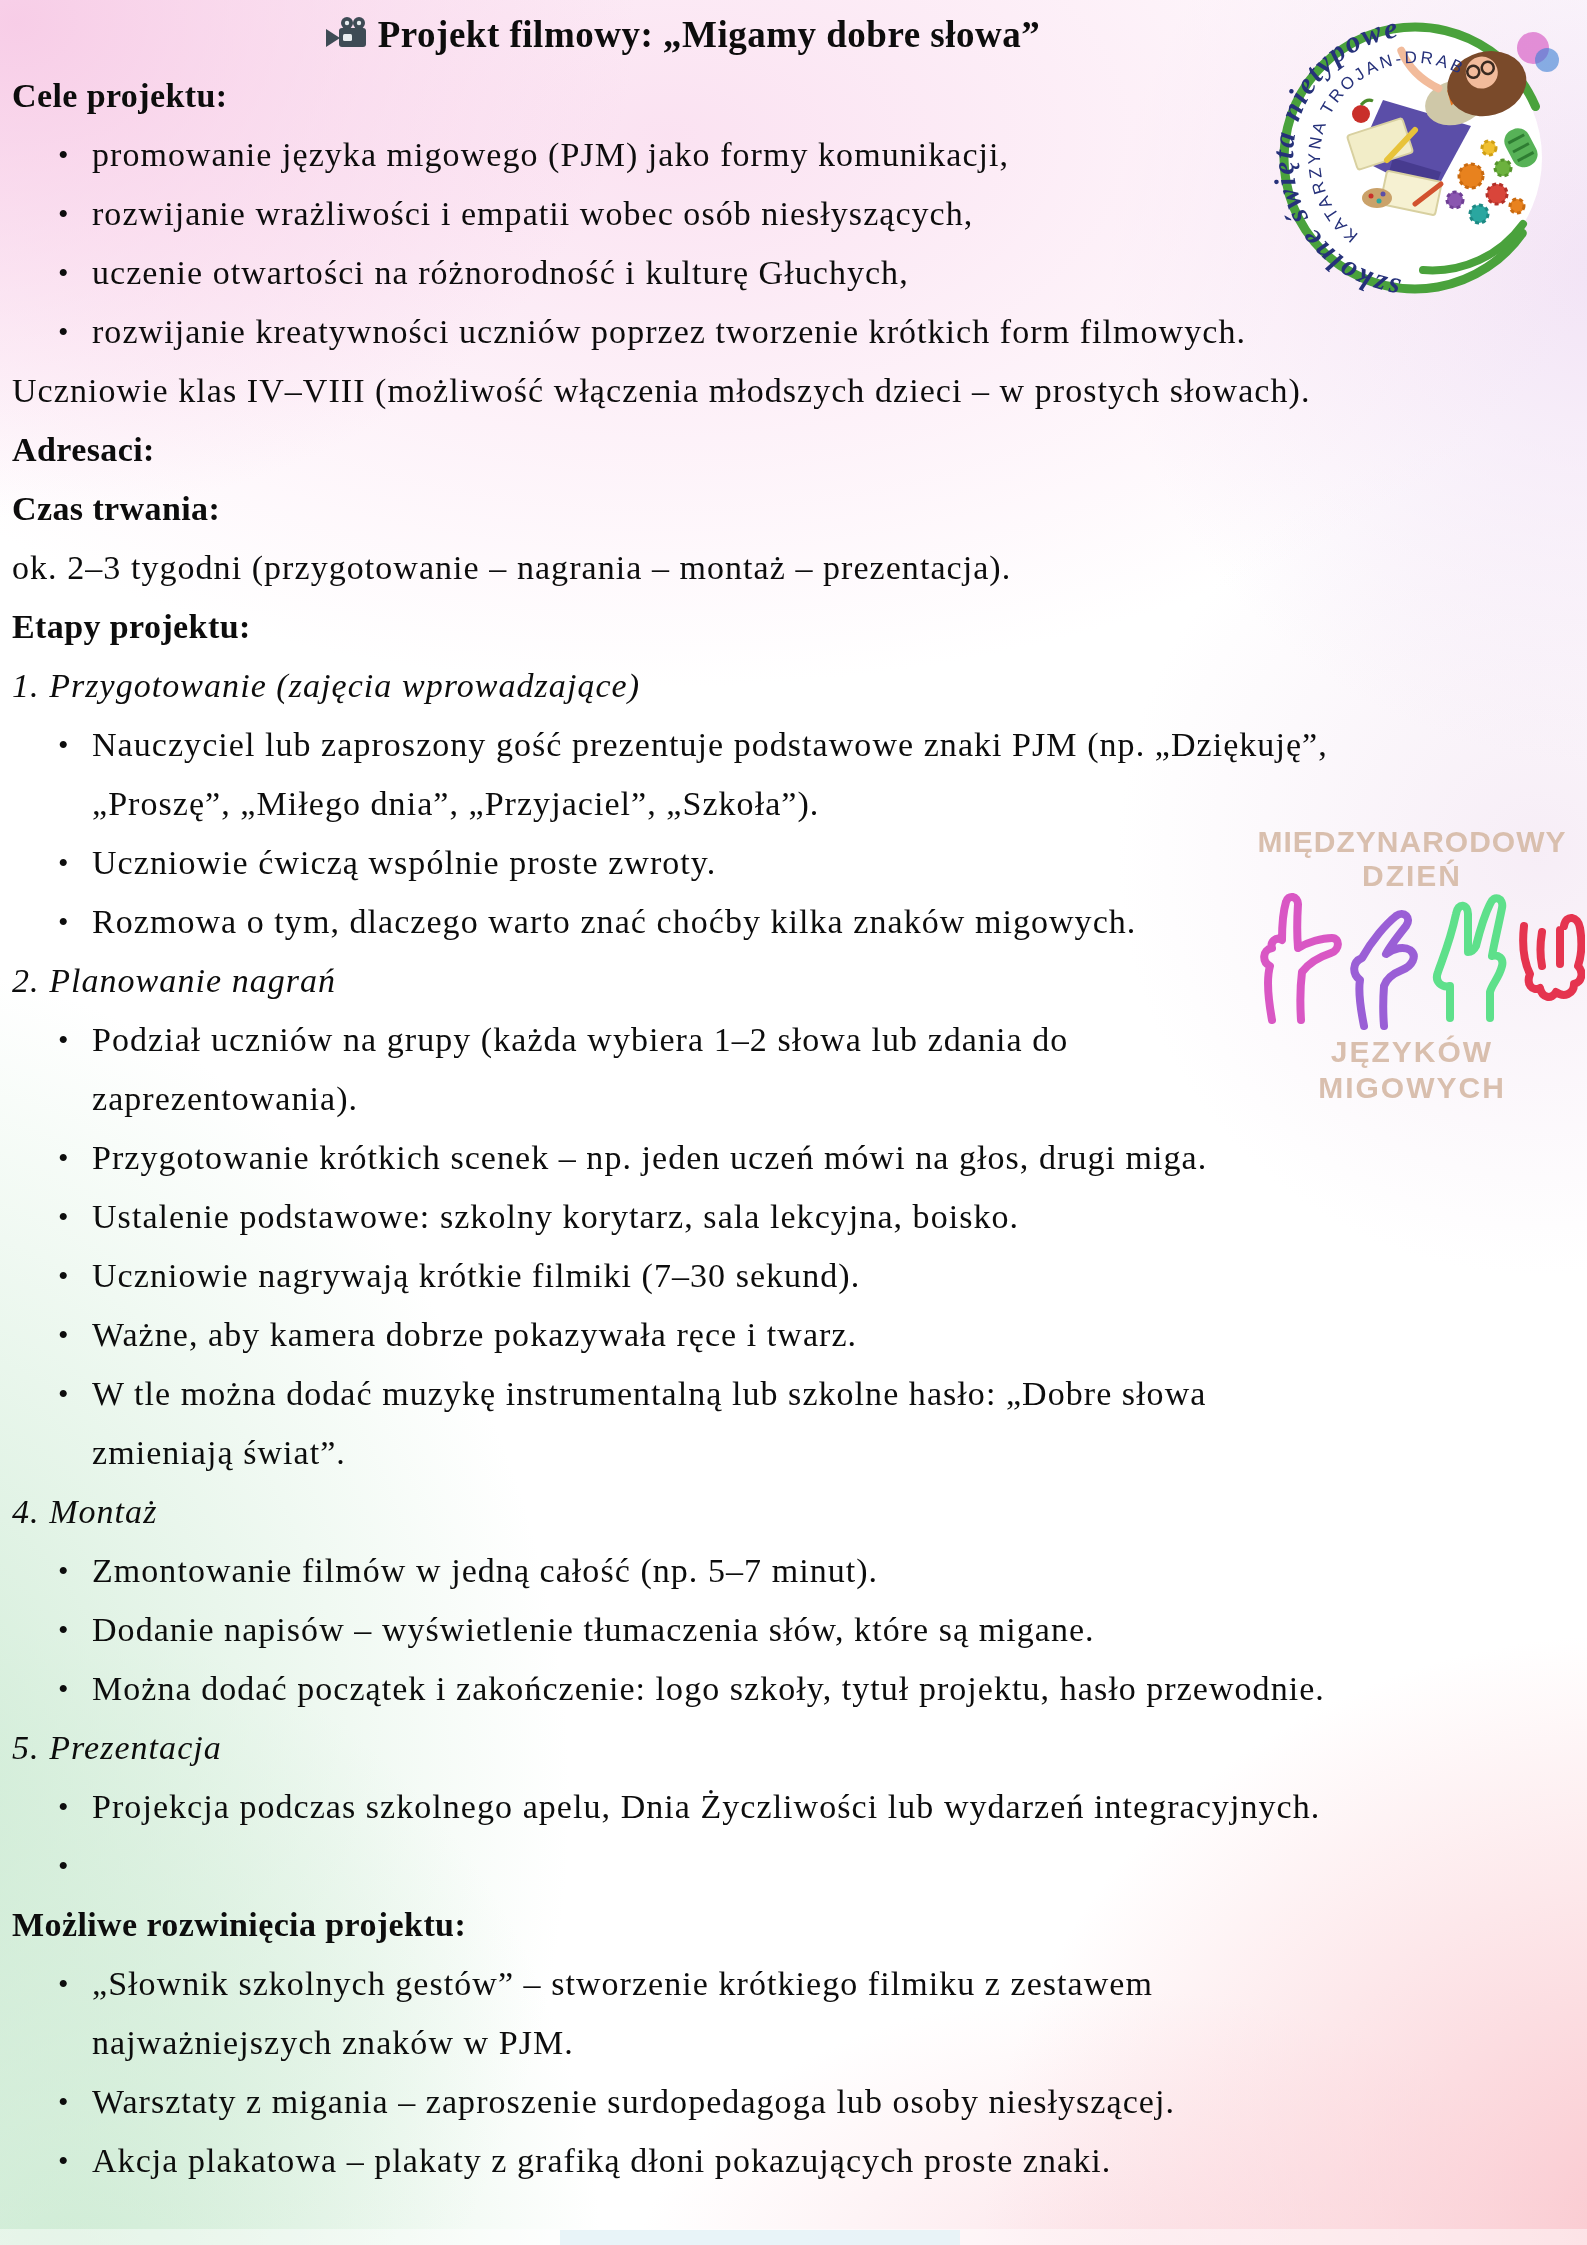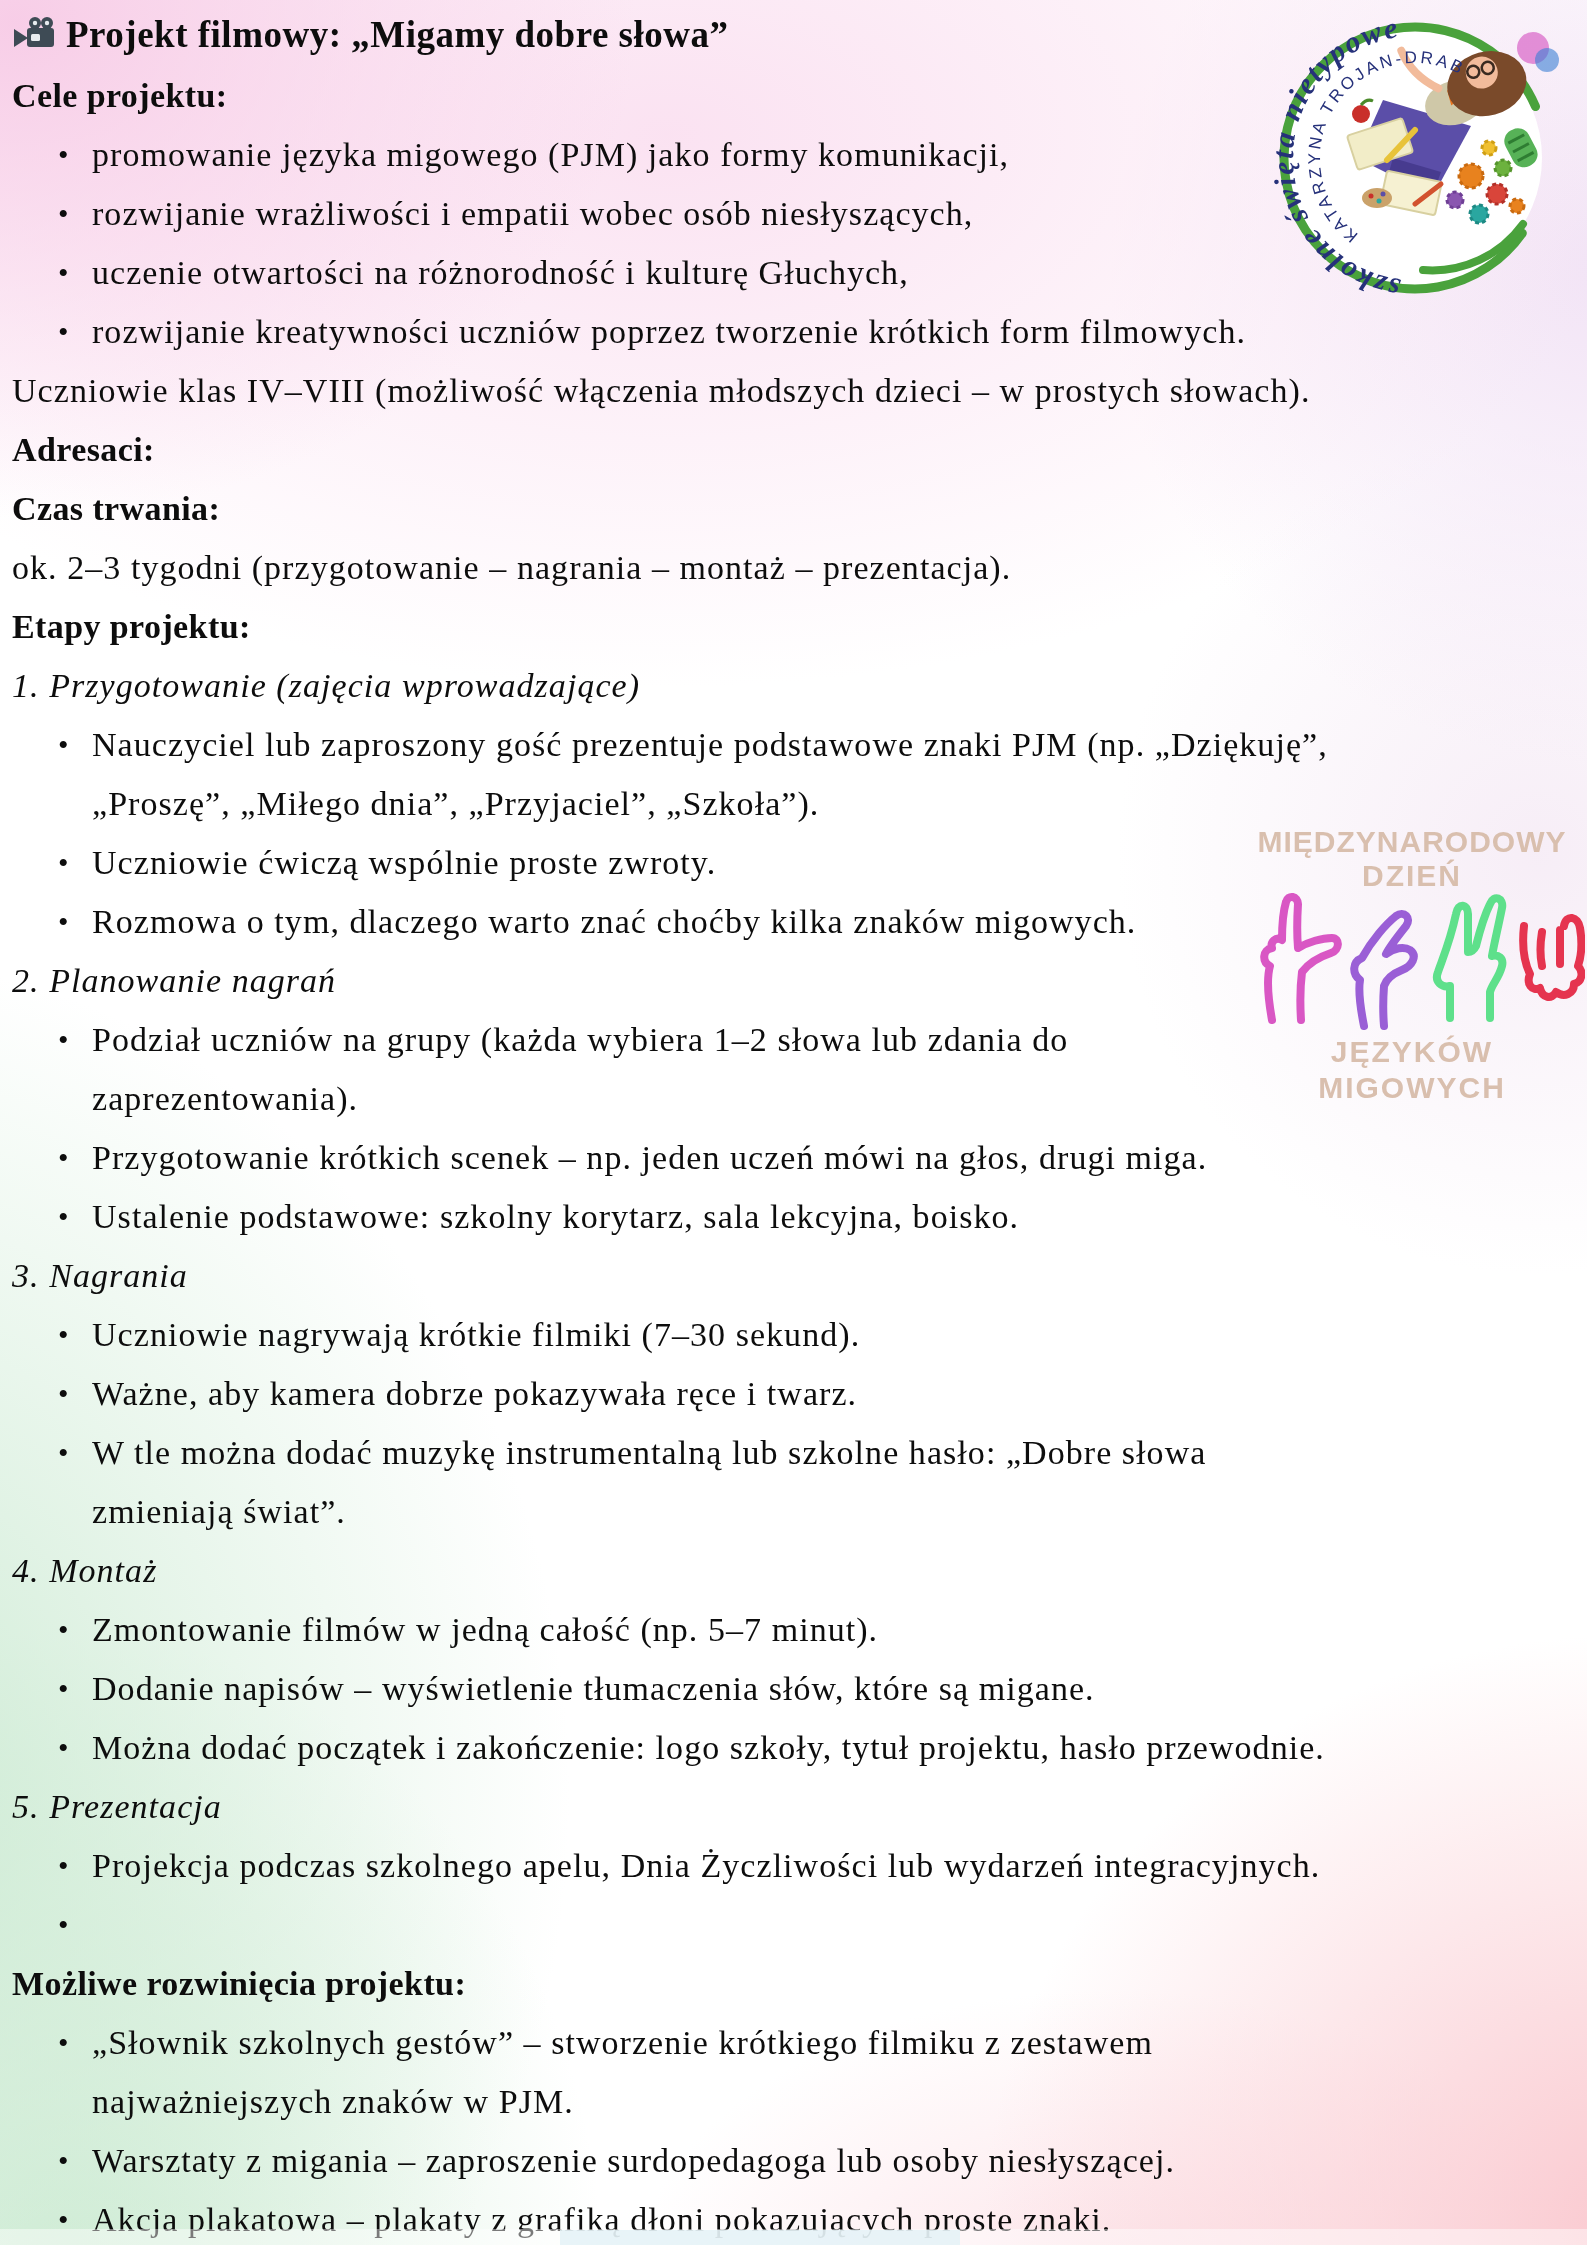--- a/index.html
+++ b/index.html
@@ -15,21 +15,21 @@
       radial-gradient(760px 760px at 101% 12%, rgba(240,223,244,.85), rgba(240,223,244,0) 65%),
       radial-gradient(650px 650px at 97% 38%,  rgba(243,230,243,.7),  rgba(243,230,243,0) 65%),
       radial-gradient(1150px 1350px at -9% 80%, rgba(203,234,210,.95), rgba(203,234,210,0) 62%),
       radial-gradient(900px 1100px at 4% 102%,  rgba(205,235,211,.9),  rgba(205,235,211,0) 60%),
       radial-gradient(1050px 950px at 103% 99%, rgba(250,198,205,.95), rgba(250,198,205,0) 62%),
       radial-gradient(800px 500px at 70% 102%,  rgba(252,222,228,.8),  rgba(252,222,228,0) 60%),
       #ffffff;
   }
   .content{position:absolute;left:12px;top:4px;right:0}
   .title-line{
-    width:1340px;text-align:left;font-weight:bold;
+    width:1340px;text-align:center;font-weight:bold;
     font-size:37px;line-height:62px;letter-spacing:.5px;white-space:nowrap;
   }
   .cam{display:inline-block;vertical-align:-4px;margin-right:10px}
   .line{font-size:34px;line-height:59px;letter-spacing:1.05px}
   .h{font-weight:bold;letter-spacing:.4px}
   .stage{font-style:italic}
   .bullet{display:flex;align-items:flex-start}
   .dot{flex:none;width:34px;margin-left:46px;text-align:left;font-size:30px}
   .btxt{white-space:pre-line}
   .logo{position:absolute;top:8px;right:20px;width:302px;height:295px}
@@ -174,21 +174,20 @@
 zaprezentowania).</span>
         </div>
         <div class="line bullet">
           <span class="dot">•</span>
           <span class="btxt">Przygotowanie krótkich scenek – np. jeden uczeń mówi na głos, drugi miga.</span>
         </div>
         <div class="line bullet">
           <span class="dot">•</span>
           <span class="btxt">Ustalenie podstawowe: szkolny korytarz, sala lekcyjna, boisko.</span>
         </div>
-        <div class="line stage">3. Nagrania</div>
         <div class="line bullet">
           <span class="dot">•</span>
           <span class="btxt">Uczniowie nagrywają krótkie filmiki (7–30 sekund).</span>
         </div>
         <div class="line bullet">
           <span class="dot">•</span>
           <span class="btxt">Ważne, aby kamera dobrze pokazywała ręce i twarz.</span>
         </div>
         <div class="line bullet">
           <span class="dot">•</span>

